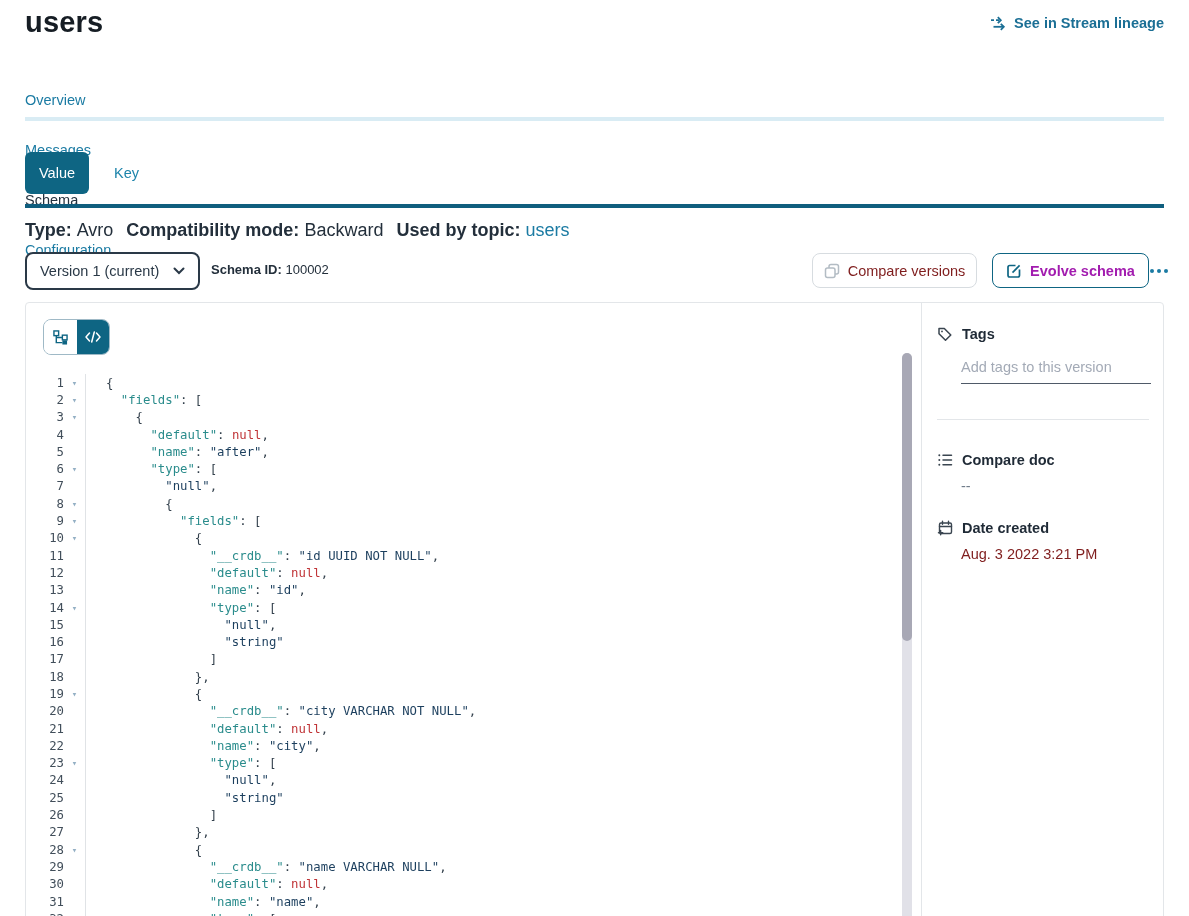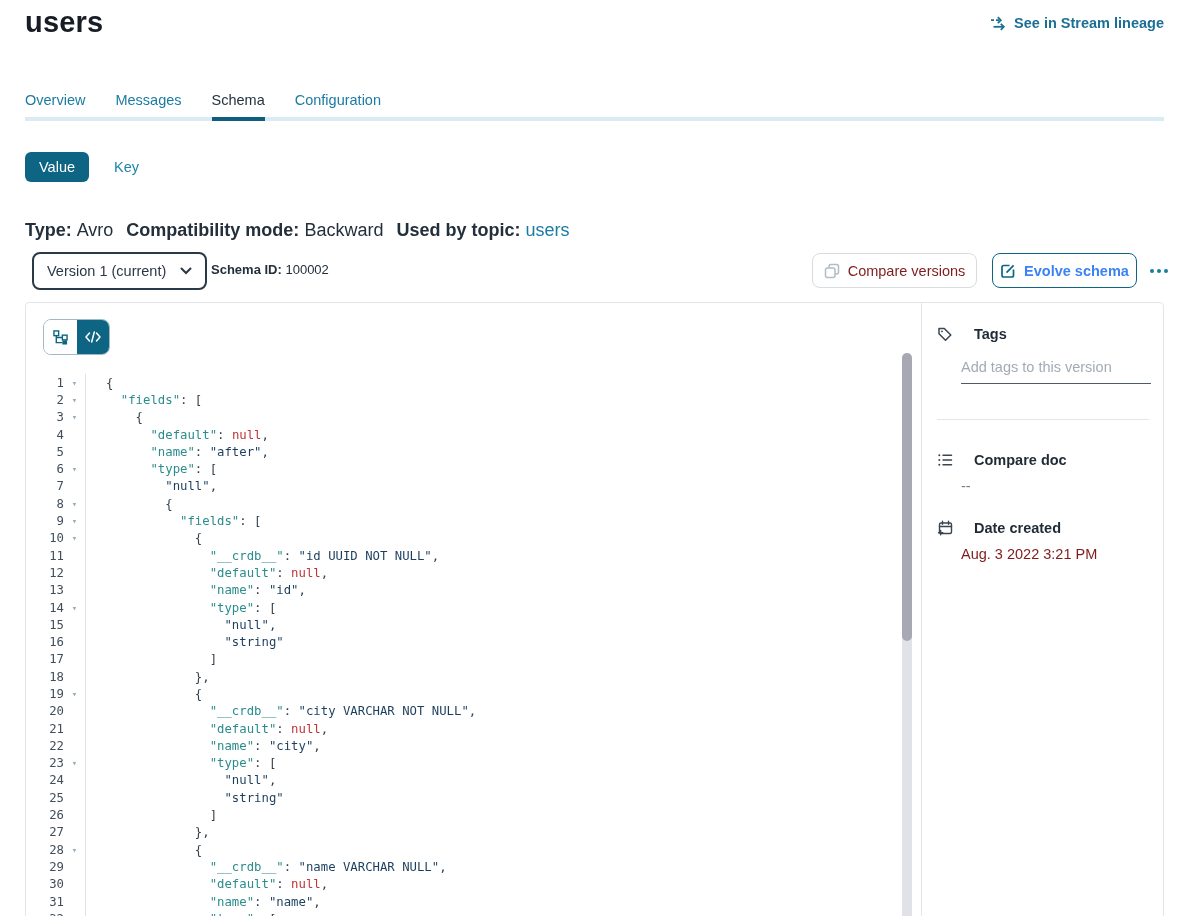--- a/index.html
+++ b/index.html
@@ -7,48 +7,48 @@
               font-family:"Liberation Sans", sans-serif; color:#232f3b; }
   .abs { position:absolute; }
 
   
   .page-title { left:25px; top:6px; font-size:29px; font-weight:700; color:#161d24; letter-spacing:.2px; }
   .lineage-link { right:25px; top:15px; display:flex; align-items:center; gap:7px;
                   color:#1b6f95; font-size:14.5px; font-weight:600; cursor:pointer; }
 
   
   .tabbar { left:25px; right:25px; top:88px; height:33px; }
-  .tabs { display:flex; gap:30px; height:100%; }
+  .tabs { display:flex; gap:30px; height:100%;flex-direction:column; }
   .tab { position:relative; font-size:14.5px; color:#1b7ba3; padding-top:4px; cursor:pointer; height:100%; }
   .tab.active { color:#24323f; font-weight:400; }
   .tab.active::after { content:""; position:absolute; left:0; right:0; bottom:0; height:4px; background:#0f5e7e; z-index:2; }
   .tab-track { position:absolute; left:0; right:0; bottom:0; height:4px; background:#d9ecf4; z-index:1; }
 
   
   .vk-row { left:25px; top:152px; display:flex; align-items:center; gap:25px; }
-  .value-btn { background:#0e6583; color:#fff; font-size:14.5px; padding:7px 14px; border:none;
+  .value-btn { background:#0e6583; color:#fff; font-size:14.5px; padding:13px 14px; border:none;
                border-radius:6px; cursor:pointer; font-family:inherit; }
   .key-btn { background:none; border:none; color:#1d84ab; font-size:14.5px; cursor:pointer; font-family:inherit; }
 
   
   .meta-row { left:25px; top:220px; display:flex; align-items:flex-end; font-size:18px; }
   .meta-row b { font-weight:700; margin-right:5px; }
   .meta-group { margin-right:13px; display:flex; }
   .topic-link { color:#1b7ba3; cursor:pointer; }
 
   
-  .version-select { left:32px; top:252px; width:175px; height:37px; border:2px solid #2a3947; border-radius:8px;
+  .version-select { left:25px; top:252px; width:175px; height:37px; border:2px solid #2a3947; border-radius:8px;
                     background:#fff; display:flex; align-items:center; justify-content:space-between;
                     padding:17px 13px; font-size:14.5px; color:#2a3947; cursor:pointer; }
   .schemaid { left:211px; top:262px; font-size:13px; }
   .schemaid b { font-weight:700; }
   .btn { height:35px; border-radius:8px; background:#fff; font-size:14.5px; display:flex; align-items:center;
          justify-content:center; gap:8px; font-family:inherit; }
   .compare-btn { left:812px; top:253px; width:165px; border:1px solid #d7dce0; color:#7f1d1d; cursor:default; }
-  .evolve-btn { left:992px; top:253px; width:145px; border:1.5px solid #0e6583; color:#3b82f6; font-weight:600; cursor:pointer; }
+  .evolve-btn { left:992px; top:253px; width:157px; border:1.5px solid #0e6583; color:#a21caf; font-weight:600; cursor:pointer; }
   .more-btn { left:1144px; top:253px; width:30px; height:35px; display:flex; align-items:center; justify-content:center;
               gap:3px; background:none; border:none; cursor:pointer; }
   .more-btn i { width:4px; height:4px; border-radius:50%; background:#1b7ba3; }
 
   
   .panel { left:25px; top:302px; width:1139px; height:640px; border:1px solid #e3e6e9; border-radius:4px; background:#fff; }
 
   
   .view-toggle { left:17px; top:16px; display:flex; border-radius:8px; overflow:hidden;
                  border:1px solid #9fb9c6; width:67px; height:36px; }
@@ -65,21 +65,21 @@
   .tok-k { color:#2a8c8c; }
   .tok-s { color:#1c3f5e; }
   .tok-n { color:#c03538; }
 
   
   .scroll-track { left:876px; top:50px; width:10px; height:590px; background:#e1e1e8; border-radius:5px; }
   .scroll-thumb { position:absolute; left:0; top:0; width:10px; height:288px; background:#a8a8b5; border-radius:5px; }
 
   
   .side-divider { left:895px; top:0; width:1px; height:640px; background:#e3e6e9; }
-  .side-head { display:flex; align-items:center; gap:21px; font-size:14.5px; font-weight:700; color:#1f2a36; }
+  .side-head { display:flex; align-items:center; gap:9px; font-size:14.5px; font-weight:700; color:#1f2a36; }
   .tags-head { left:911px; top:23px; }
   .tag-input { left:935px; top:52px; width:190px; border:none; border-bottom:1px solid #4f5a68; font-size:14.5px;
                color:#0369a1; padding:4px 0 8px 0; outline:none; background:transparent; font-family:inherit; }
   .tag-input::placeholder { color:#a3aab6; }
   .tags-divider { left:911px; top:116px; width:212px; height:1px; background:#e3e6e9; }
   .doc-head { left:911px; top:149px; }
   .doc-value { left:935px; top:175px; font-size:14.5px; color:#717d8a; }
   .date-head { left:911px; top:217px; }
   .date-value { left:935px; top:243px; font-size:14.5px; color:#7f1d1d; }
 

